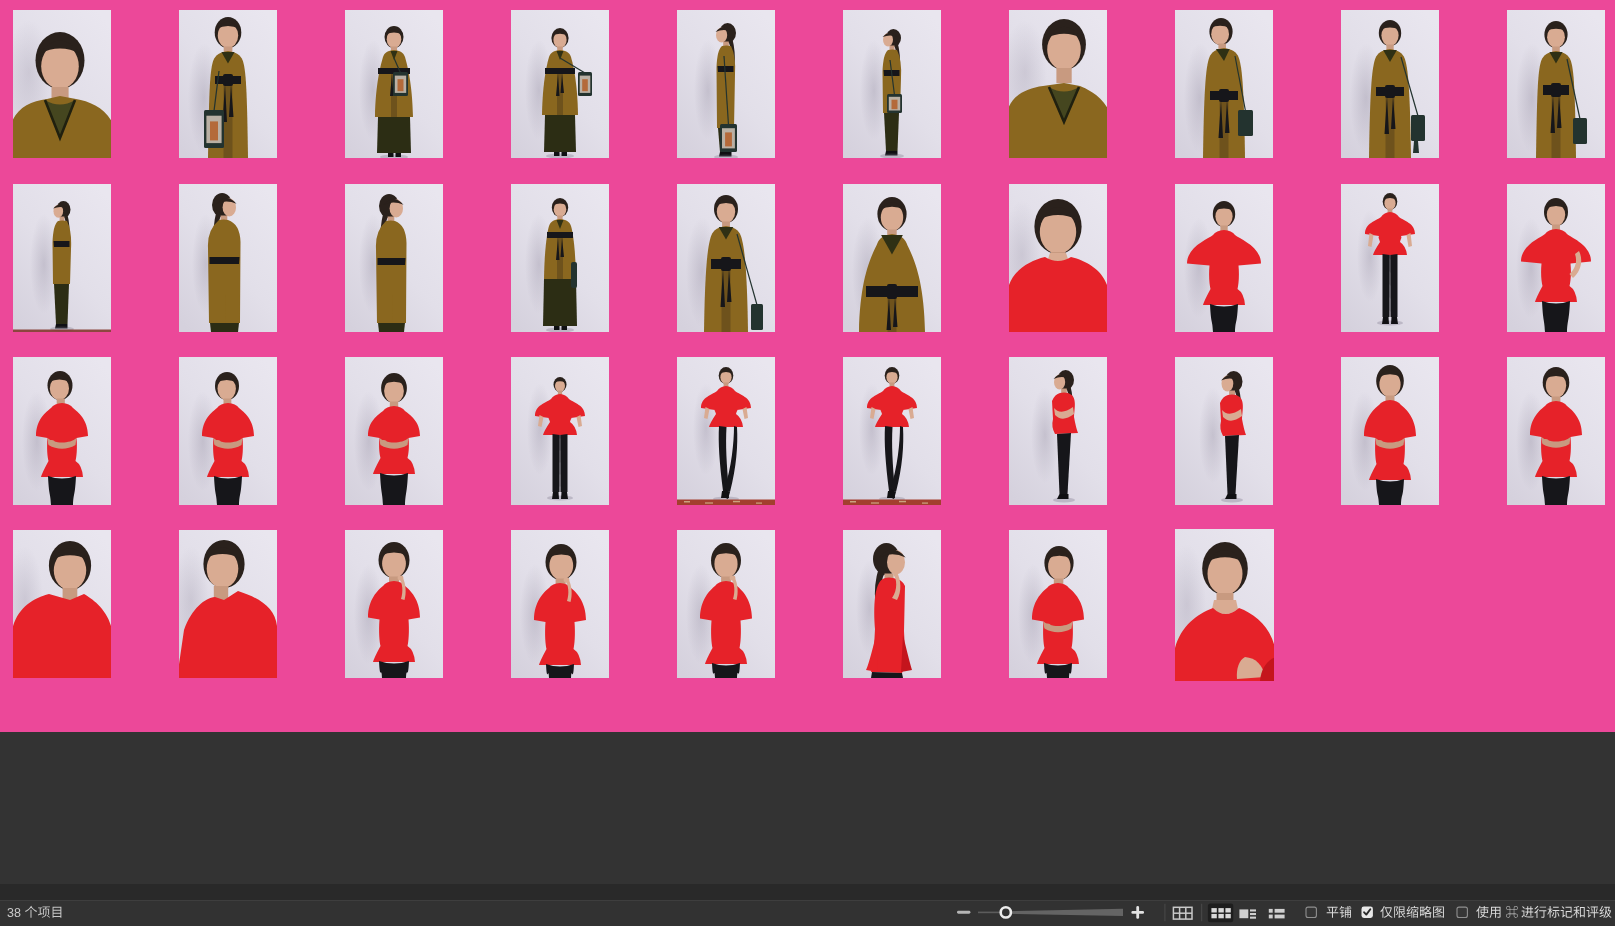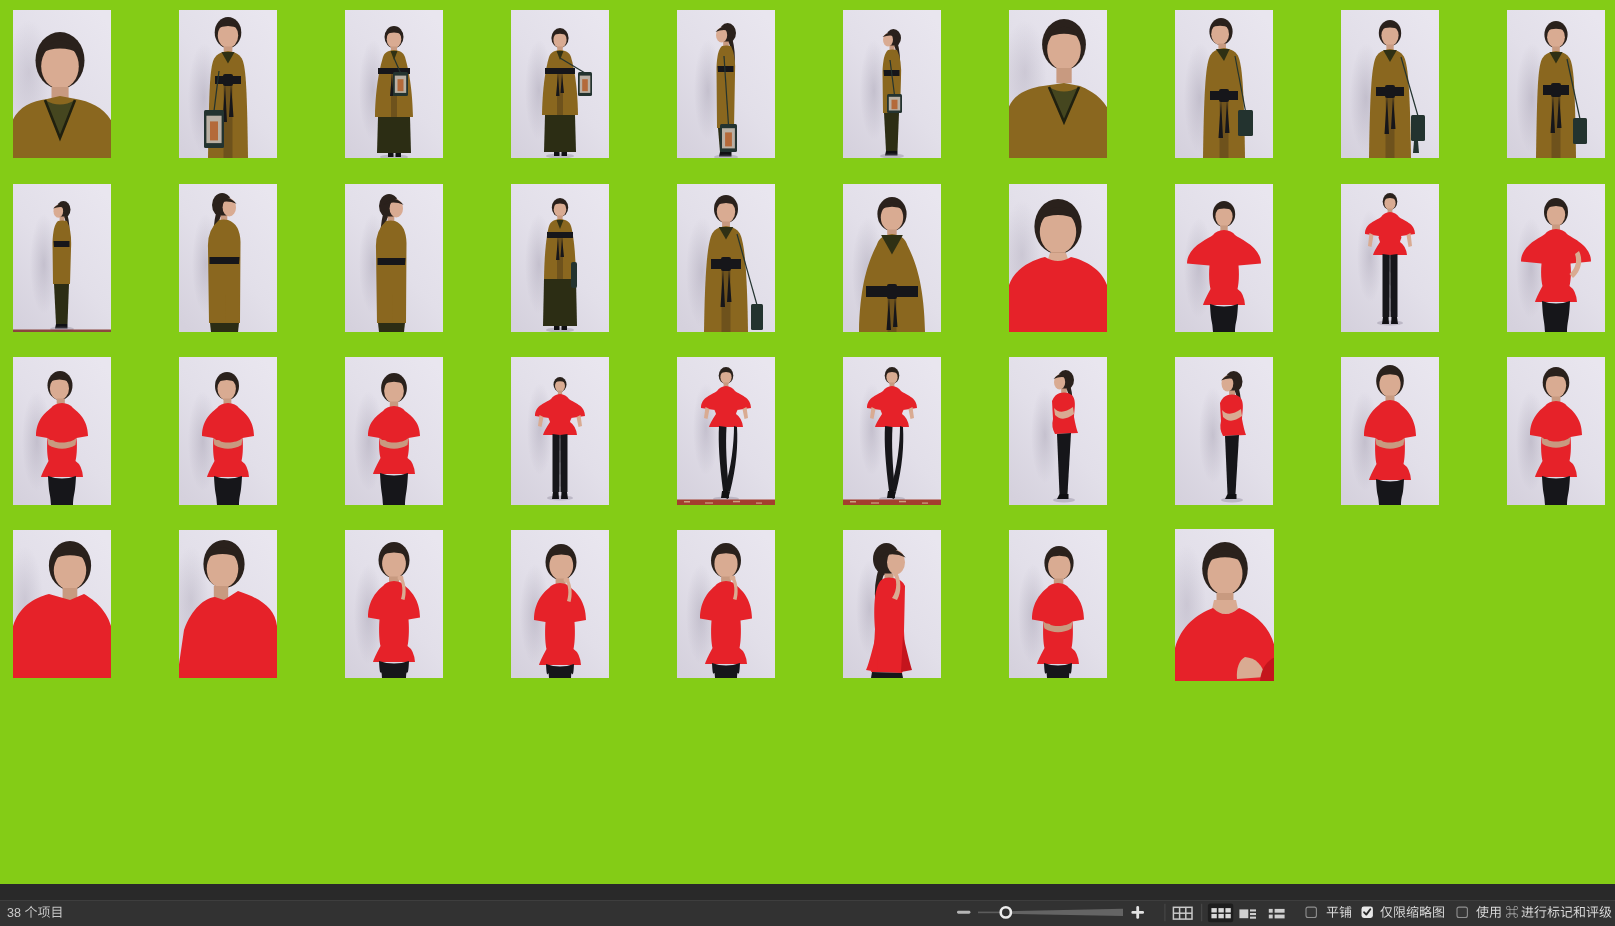--- a/index.html
+++ b/index.html
@@ -1,15 +1,15 @@
 <!DOCTYPE html>
 <html><head><meta charset="utf-8">
 <style>
 html,body{margin:0;padding:0;background:#333333;width:1615px;height:926px;overflow:hidden}
-#stage{position:relative;width:1615px;height:926px;background:#84cc16;font-family:"Liberation Sans",sans-serif}
+#stage{position:relative;width:1615px;height:732px;background:#ec4899;font-family:"Liberation Sans",sans-serif}
 .th{position:absolute}
 .th svg{display:block}
 #strip{position:absolute;left:0;top:884px;width:1615px;height:16px;background:#292929}
 #bar{position:absolute;left:0;top:900px;width:1615px;height:26px;background:#323232;border-top:1px solid #3e3e3e;box-sizing:border-box}
 #tbsvg{position:absolute;left:0;top:0}
 </style></head>
 <body>
 <div id="stage">
 <svg width="0" height="0" style="position:absolute">
       <defs>

